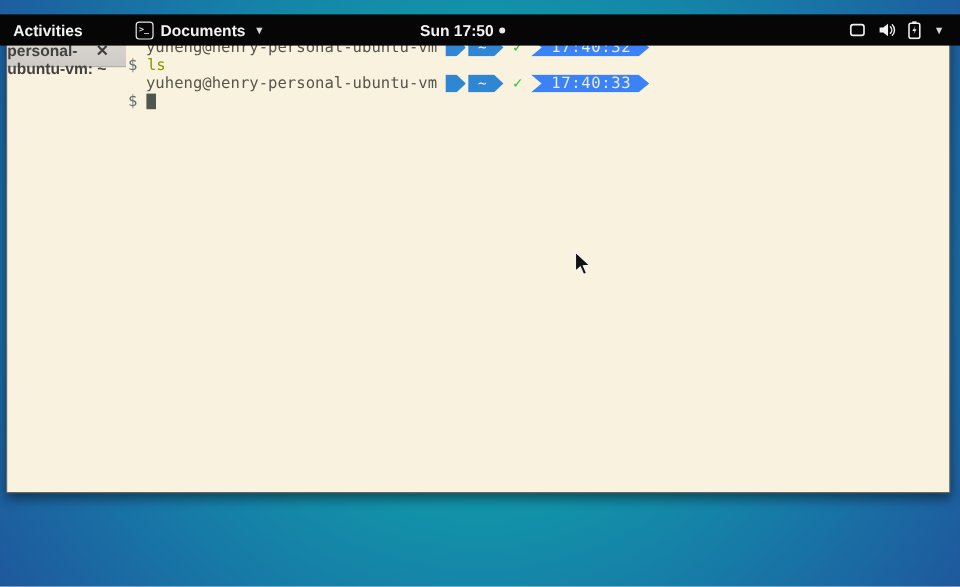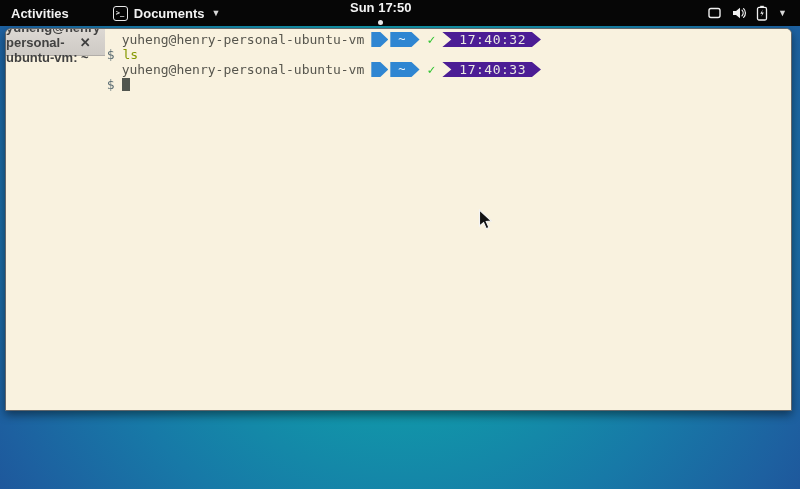--- a/index.html
+++ b/index.html
@@ -8,36 +8,36 @@
 
   
   .desktop {
     position: absolute; inset: 0;
     background: radial-gradient(circle at 50% 45%,
       #10a6ac 0%, #1197a9 38%, #1779a7 68%, #1d60a0 92%, #1e589c 100%);
   }
 
   
   .topbar {
-    position: absolute; left: 0; top: 0; width: 800px; height: 26px;
+    position: absolute; left: 0; top: 12px; width: 800px; height: 26px;
     background: #060606; color: #f2f2f2;
     display: flex; align-items: center;
     font-size: 13px;
   }
   .tb-item { display: flex; align-items: center; height: 26px; padding: 0 9px; cursor: default; }
   .activities { font-weight: 600; margin-left: 2px; }
   .appmenu { margin-left: 26px; font-weight: 600; gap: 6px; }
   .app-icon {
     width: 15px; height: 15px; border: 1px solid #e8e8e8; border-radius: 3px;
     display: inline-flex; align-items: center; justify-content: flex-start;
     font-size: 7px; font-weight: 700; color: #e8e8e8; padding-left: 2px;
     font-family: "DejaVu Sans Mono", monospace; line-height: 1;
   }
   .caret { font-size: 9px; margin-left: 1px; color: #d8d8d8; }
-  .tb-center { position: absolute; left: 341px; top: 0; font-weight: 600; gap: 5px; flex-direction: column; }
+  .tb-center { position: absolute; left: 341px; top: 0; font-weight: 600; gap: 5px; }
   .notif-dot { width: 5px; height: 5px; border-radius: 50%; background: #e8e8e8; display: inline-block; }
   .tb-right { position: absolute; right: 4px; top: 0; gap: 9px; }
   .tb-right svg { display: block; }
 
   
   .window {
     position: absolute; left: 5px; top: 28px; width: 787px; height: 383px;
     border: 1px solid #62666a;
     border-radius: 6px 6px 1px 1px;
     box-shadow: 0 4px 10px rgba(0,0,0,0.45);
@@ -79,21 +79,21 @@
   .pl-seg {
     display: inline-flex; align-items: center; height: 15px;
   }
   .pl-blue {
     background: #2f86d2; color: #eef4f9; margin-left: 2px;
     padding: 0 14px 0 8px; font-size: 12px;
     clip-path: polygon(0 0, calc(100% - 8px) 0, 100% 50%, calc(100% - 8px) 100%, 0 100%);
   }
   .check { color: #2fc32f; margin-left: 8px; font-weight: 700; }
   .pl-dark {
-    background: #4c1d95; color: #e9e9e2; margin-left: 7px;
+    background: #3b82f6; color: #e9e9e2; margin-left: 7px;
     padding: 0 15px 0 17px; font-size: 13px; letter-spacing: 0.5px;
     clip-path: polygon(0 0, calc(100% - 9px) 0, 100% 50%, calc(100% - 9px) 100%, 0 100%, 9px 50%);
   }
   .dollar { color: #5c6e74; }
   .cmd { color: #859900; margin-left: 8px; text-align: center; }
   .out-line { color: #2aa198; }
   .cursor-block {
     display: inline-block; width: 8px; height: 13px; margin-left: 8px;
     background: #51564f;
   }

